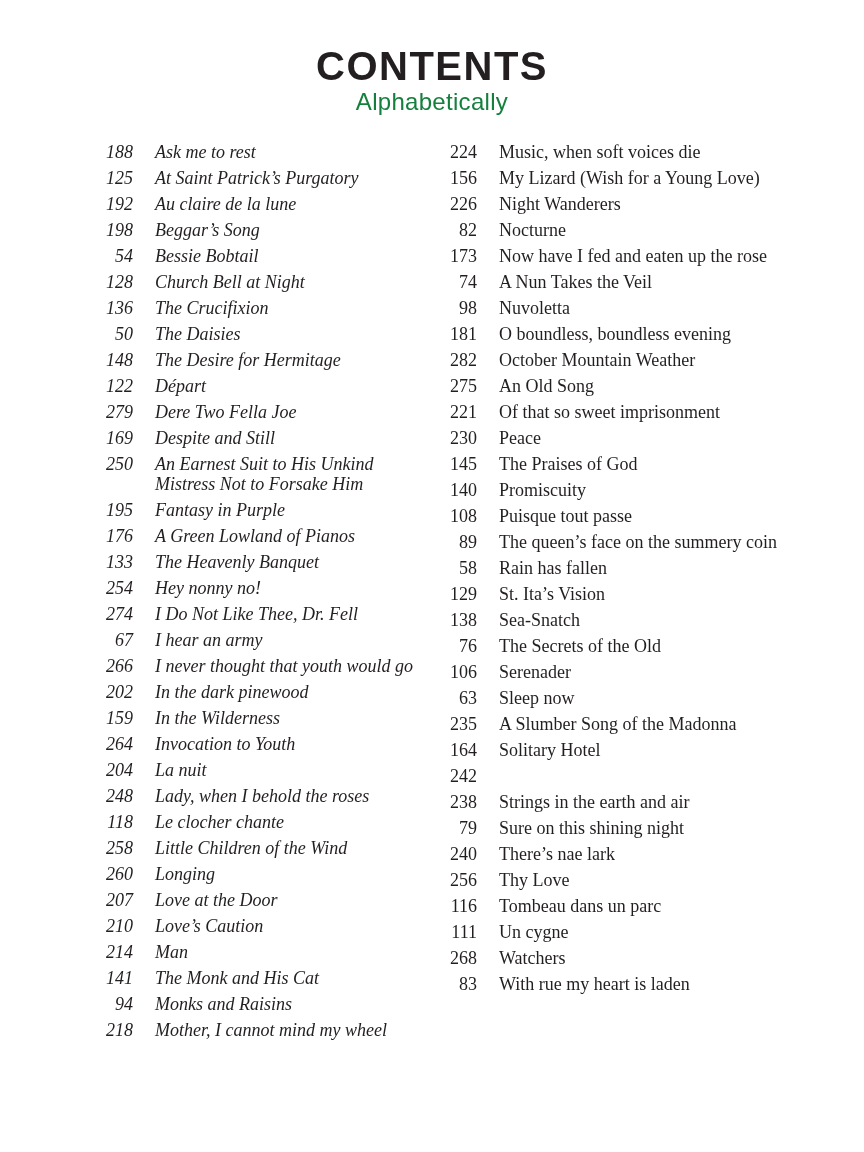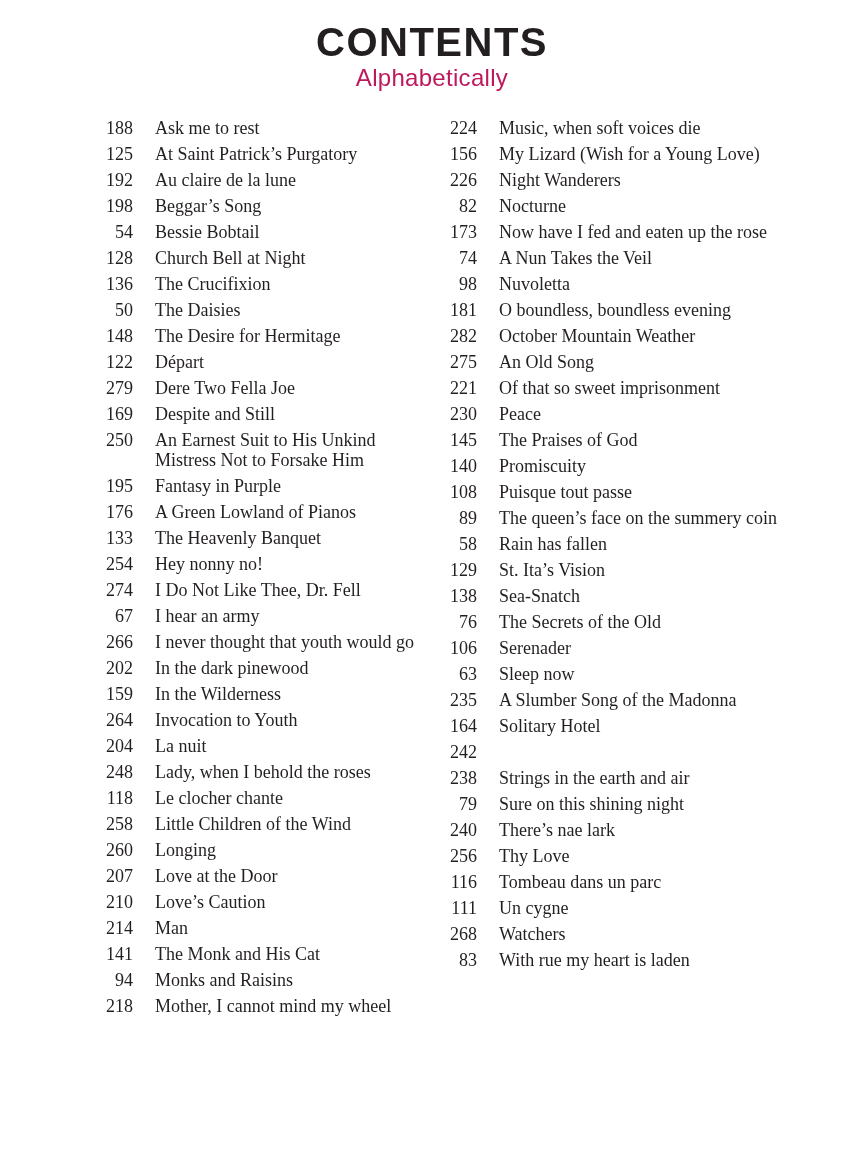--- a/index.html
+++ b/index.html
@@ -8,51 +8,51 @@
     height: 1152px;
     background: #ffffff;
     overflow: hidden;
   }
   .page {
     position: relative;
     width: 864px;
     height: 1152px;
     background: #ffffff;
     color: #231f20;
-    padding-top: 20px;
+    padding-top: 44px;
   }
   .header {
     text-align: center;
   }
   .page-title {
     font-family: "Liberation Sans", sans-serif;
     font-weight: 700;
     font-size: 40px;
     letter-spacing: 1.5px;
     color: #231f20;
     line-height: 1.1;
   }
   .page-subtitle {
     font-family: "Liberation Sans", sans-serif;
     font-weight: 400;
     font-size: 24px;
     letter-spacing: 0.3px;
-    color: #be185d;
+    color: #15803d;
     margin-top: 1px;
     line-height: 1.1;
   }
   .toc {
     display: flex;
     padding-left: 89px;
     margin-top: 27px;
     font-family: "Liberation Serif", "DejaVu Serif", serif;
     font-size: 18px;
   }
   .col { flex: none; }
-  .col-left { width: 344px; }
+  .col-left { width: 344px; font-style: italic; }
   .toc-row {
     display: flex;
     align-items: flex-start;
     margin-bottom: 6px;
   }
   .num {
     flex: none;
     width: 44px;
     text-align: right;
     line-height: 20px;

